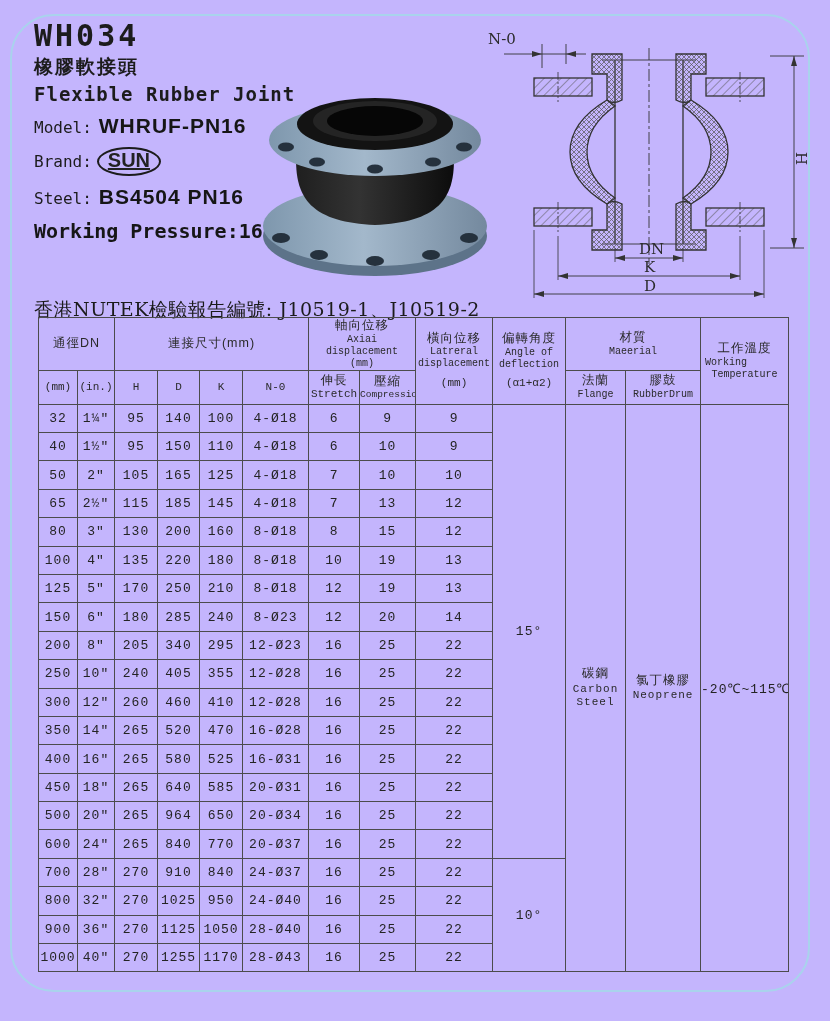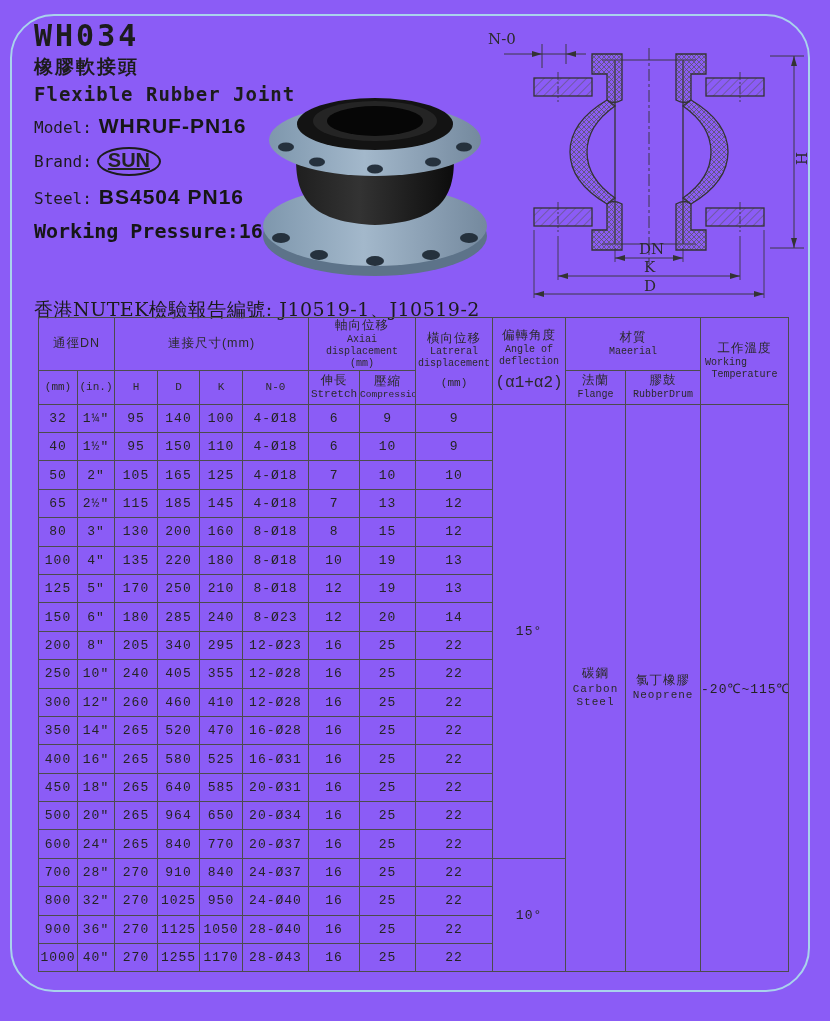--- a/index.html
+++ b/index.html
@@ -1,16 +1,16 @@
 <!DOCTYPE html>
 <html><head>
 <meta charset="utf-8">
 <style>
   html,body{margin:0;padding:0;background:#fff;}
-  .page{position:relative;width:830px;height:1021px;background:#8b5cf6;overflow:hidden;
+  .page{position:relative;width:830px;height:1021px;background:#c4b5fd;overflow:hidden;
         font-family:"Liberation Sans",sans-serif;color:#222;}
   .page-border{position:absolute;left:10px;top:14px;width:796px;height:974px;
         border:2.5px solid #a9d3ec;border-radius:44px;pointer-events:none;}
 
   
   .hdr{position:absolute;left:34px;top:20px;width:240px;}
   .hdr .code{font-family:"DejaVu Sans Mono",monospace;font-weight:bold;font-size:30px;
         letter-spacing:3px;color:#1c1c1c;line-height:1.05;}
   .hdr .zh{font-size:19px;font-weight:bold;color:#1c1c1c;margin-top:2px;letter-spacing:2px;}
   .hdr .en{font-family:"DejaVu Sans Mono",monospace;font-size:19px;font-weight:600;
@@ -226,21 +226,21 @@
         <th rowspan="2">
           <span class="zh-h">橫向位移</span>
           <span class="en-h">Latreral</span>
           <span class="en-h">displacement</span>
           <span class="mm-h" style="margin-top:6px">(mm)</span>
         </th>
         <th rowspan="2">
           <span class="zh-h">偏轉角度</span>
           <span class="en-h">Angle of</span>
           <span class="en-h">deflection</span>
-          <span class="mm-h" style="margin-top:5px;font-size:16px">(α1+α2)</span>
+          <span class="mm-h" style="margin-top:5px;font-size:11px">(α1+α2)</span>
         </th>
         <th colspan="2">
           <span class="zh-h">材質</span>
           <span class="en-h">Maeerial</span>
         </th>
         <th rowspan="2">
           <span class="zh-h">工作溫度</span>
           <span class="en-h" style="text-align:left;padding-left:4px">Working</span>
           <span class="en-h">Temperature</span>
         </th>

